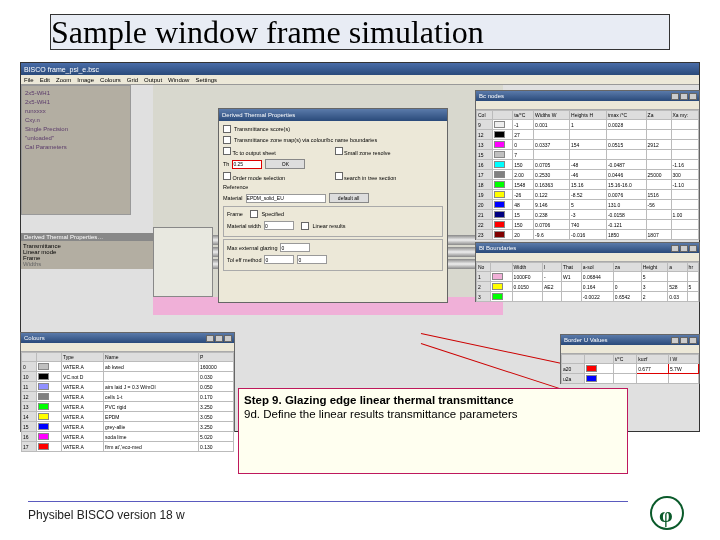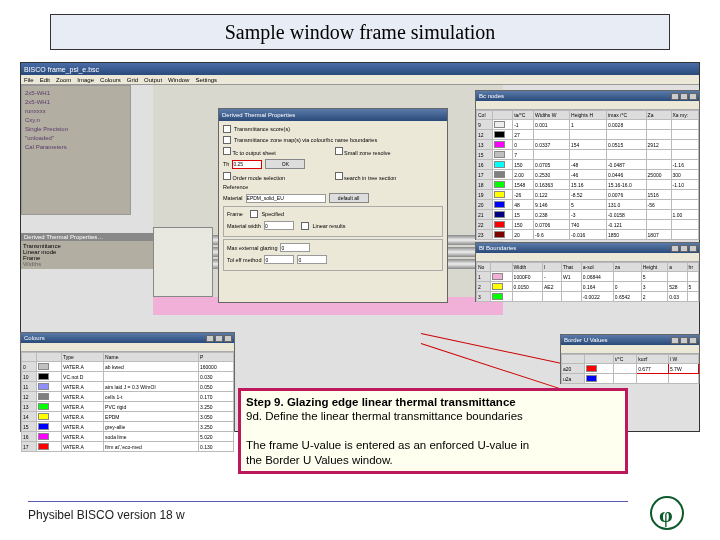--- a/index.html
+++ b/index.html
@@ -1,17 +1,17 @@
 <!DOCTYPE html>
 <html><head>
 <meta charset="utf-8">
 <style>
   * { box-sizing: border-box; margin: 0; padding: 0; }
   body { width: 720px; height: 540px; background: #fff; font-family: Arial, sans-serif; overflow: hidden; position: relative; }
-  .title-banner { position: absolute; top: 14px; left: 50px; width: 620px; height: 36px; background: #e8ecf4; border: 1px solid #333; display: flex; align-items: center; justify-content: center; font-family: Georgia, "Times New Roman", serif; font-size: 20px; }
+  .title-banner { position: absolute; top: 14px; left: 50px; width: 620px; height: 36px; background: #e8ecf4; border: 1px solid #333; display: flex; align-items: center; justify-content: flex-start; font-family: Georgia, "Times New Roman", serif; font-size: 32px; }
   .app-window { position: absolute; top: 62px; left: 20px; width: 680px; height: 370px; background: #e0e0e0; border: 1px solid #333; font-size: 7px; }
   .app-titlebar { height: 12px; background: linear-gradient(to bottom, #4a6da8, #2a4a7a); color: #fff; padding-left: 3px; display: flex; align-items: center; }
   .menubar { height: 10px; background: #ece8d8; border-bottom: 1px solid #999; display: flex; gap: 6px; padding-left: 3px; align-items: center; font-size: 6px; }
   .sidebar { position: absolute; top: 22px; left: 0; width: 110px; height: 130px; background: #b3aea2; border: 1px solid #999; padding: 3px; font-size: 6px; }
   .sidebar div { line-height: 9px; color: #5a3a6a; }
   .dtp-section { position: absolute; top: 170px; left: 0; width: 132px; height: 70px; }
   .dtp-header { background: #888; color: #fff; font-size: 6px; padding: 1px 3px; }
   .dtp-body { background: #b3aea2; padding: 2px; font-size: 6px; }
   .dtp-body .wt { color: #666; }
   .canvas-area { position: absolute; top: 22px; left: 132px; width: 350px; height: 230px; background: #d8d8ce; overflow: hidden; }
@@ -37,21 +37,21 @@
   .gw-colours { top: 332px; left: 20px; width: 215px; height: 100px; }
   .gw-buvalues { top: 334px; right: 20px; width: 140px; height: 50px; }
   .grid-titlebar { height: 10px; background: linear-gradient(to bottom, #5a7aaa, #2a4a7a); color: #fff; padding-left: 3px; display: flex; align-items: center; font-size: 6px; justify-content: space-between; }
   .grid-titlebar .winbtns { display: flex; gap: 1px; margin-right: 2px; }
   .grid-titlebar .winbtns span { width: 8px; height: 7px; background: #ccc; border: 1px solid #666; }
   .grid-toolbar { height: 9px; background: #ece8d8; border-bottom: 1px solid #aaa; }
   .grid-table { width: 100%; border-collapse: collapse; font-size: 5px; }
   .grid-table th, .grid-table td { border: 0.5px solid #bbb; padding: 0.5px 1px; text-align: left; background: #fff; height: 9px; overflow: hidden; white-space: nowrap; }
   .grid-table th { background: #ddd; font-weight: normal; }
   .color-swatch { width: 11px; height: 7px; display: inline-block; border: 1px solid #888; }
-  .step-box { position: absolute; top: 388px; left: 238px; width: 390px; height: 86px; background: #fffff0; border: 3px solid #be185d; padding: 4px 5px; font-size: 11.5px; line-height: 1.25; }
+  .step-box { position: absolute; top: 388px; left: 238px; width: 390px; height: 86px; background: #fffff0; border: 1px solid #be185d; padding: 4px 5px; font-size: 11.5px; line-height: 1.25; }
   .step-box .step-title { font-weight: bold; }
   .footer-line { position: absolute; bottom: 38px; left: 28px; width: 600px; border-top: 1px solid #5a5abe; }
   .footer-text { position: absolute; bottom: 18px; left: 28px; font-size: 12px; color: #222; }
   .logo { position: absolute; bottom: 10px; right: 36px; width: 34px; height: 34px; }
   .logo-circle { width: 34px; height: 34px; border: 2px solid #0a5a2a; border-radius: 50%; background: #fff; position: relative; }
   .logo-phi { position: absolute; top: 4px; left: 7px; font-family: Georgia, serif; font-size: 22px; color: #0a5a2a; font-weight: bold; }
   .highlight-red { border: 1px solid #d00 !important; }
 </style>
 </head>
 <body>
@@ -500,24 +500,23 @@
           <td></td>
           <td></td>
           <td></td>
         </tr>
       </tbody>
   </table>
 </div>
 
 <div class="step-box">
   <span class="step-title">Step 9.  Glazing edge linear thermal transmittance</span><br>
-  <span> 9d. Define the linear thermal transmittance boundaries</span><br>
+  <span> 9d. Define the linear results transmittance parameters</span><br>
   <br>
-  <span>       The frame U-value is entered as an enforced U-value in</span><br>
-  <span>       the Border U Values window.</span>
+  <br>
 </div>
 
 <div class="footer-line"></div>
 <div class="footer-text">Physibel BISCO version 18 w</div>
 <div class="logo">
   <div class="logo-circle">
       <span class="logo-phi">φ</span>
     </div>
 </div>
 

